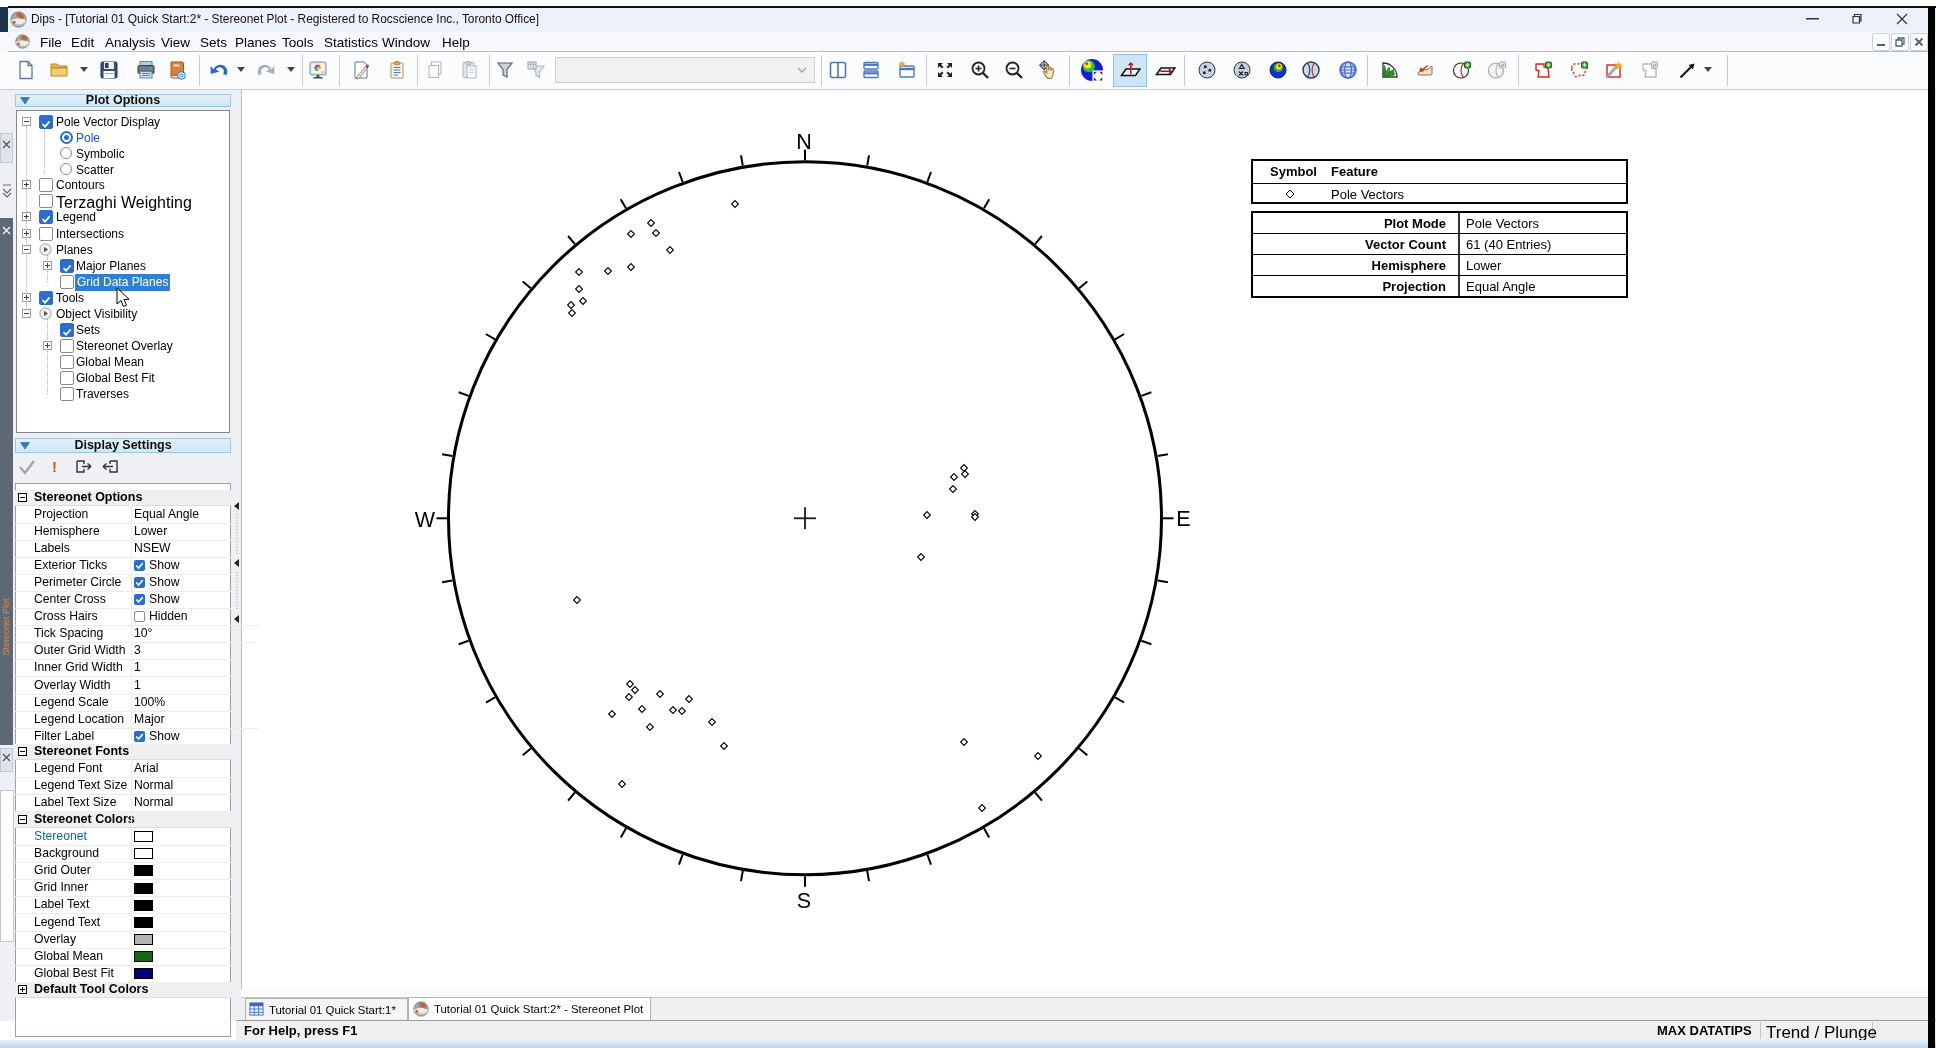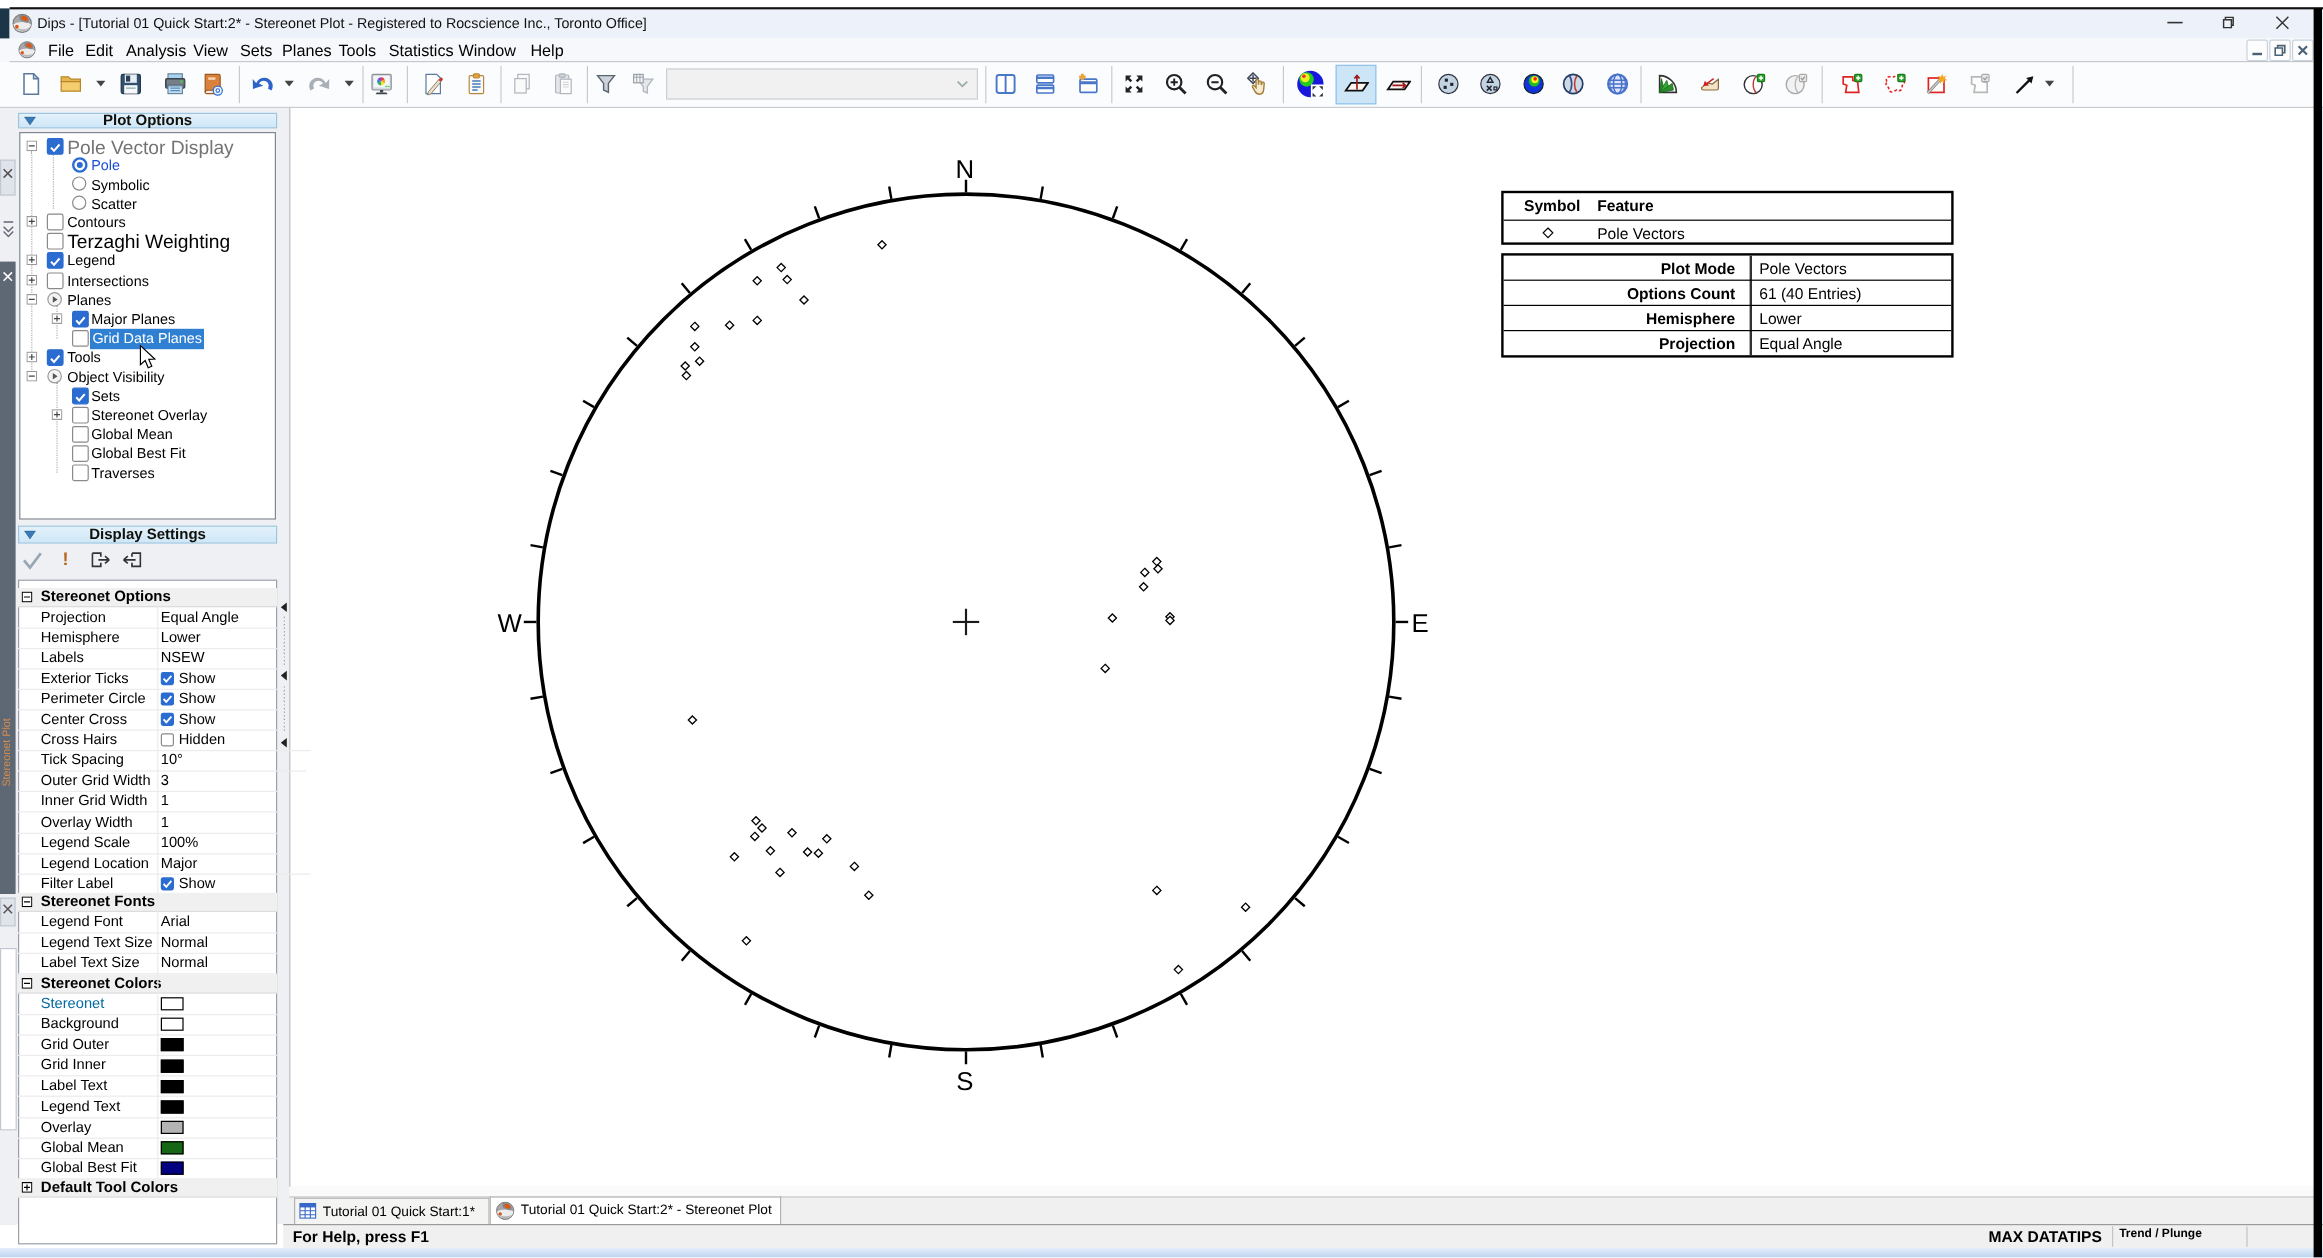--- a/index.html
+++ b/index.html
@@ -402,21 +402,21 @@
       <path d="M6 2L10 6L6 10L2 6Z" fill="#fff" stroke="#000"></path>
     </svg>
 <div class="lgr" style="left:78px;top:26px">Pole Vectors</div>
 </div>
 <div style="position:absolute;left:1251px;top:211px;width:377px;height:87px;border:2px solid #000;background:#fff;box-sizing:border-box">
 <div style="position:absolute;left:205px;top:0;height:100%;border-left:2px solid #333"></div>
 <div style="position:absolute;left:0;top:20px;width:100%;border-top:1px solid #000"></div>
 <div style="position:absolute;left:0;top:41px;width:100%;border-top:1px solid #000"></div>
 <div style="position:absolute;left:0;top:62px;width:100%;border-top:1px solid #000"></div>
 <div class="lgb" style="right:180px;top:3px">Plot Mode</div>
-<div class="lgb" style="right:180px;top:24px">Options Count</div>
+<div class="lgb" style="right:180px;top:24px">Vector Count</div>
 <div class="lgb" style="right:180px;top:45px">Hemisphere</div>
 <div class="lgb" style="right:180px;top:66px">Projection</div>
 <div class="lgr" style="left:213px;top:3px">Pole Vectors</div>
 <div class="lgr" style="left:213px;top:24px">61 (40 Entries)</div>
 <div class="lgr" style="left:213px;top:45px">Lower</div>
 <div class="lgr" style="left:213px;top:66px">Equal Angle</div>
 </div>
 
 <div style="position:absolute;left:0;top:91px;width:14px;height:930px;background:#eef0f4"></div>
 <div style="position:absolute;left:0;top:133px;width:13px;height:30px;background:#dfe3ea;border:1px solid #c2c8d2;box-sizing:border-box"></div>
@@ -448,21 +448,21 @@
 <div style="position:absolute;left:44px;top:126px;width:1px;height:48px;border-left:1px dotted #b0b0b0"></div>
 <div style="position:absolute;left:47px;top:254px;width:1px;height:28px;border-left:1px dotted #b0b0b0"></div>
 <div style="position:absolute;left:47px;top:318px;width:1px;height:76px;border-left:1px dotted #b0b0b0"></div>
 <svg style="position:absolute;left:22px;top:117px" width="9" height="9">
     <rect x="0.5" y="0.5" width="8" height="8" fill="#fff" stroke="#9a9a9a"></rect>
     <path d="M2 4.5h5" stroke="#444" stroke-width="1"></path>
   </svg>
 <div style="position:absolute;left:39px;top:115px;width:12px;height:12px;background:#2b6cd0;border:1px solid #2b6cd0;border-radius:2px"><svg width="12" height="12" viewBox="0 0 12 12">
       <path d="M2.5 6l2.5 2.7L9.6 3.4" fill="none" stroke="#fff" stroke-width="1.7"></path>
     </svg></div>
-<div style="position:absolute;left:56px;top:115px;font-size:16px;color:#737373">Pole Vector Display</div>
+<div style="position:absolute;left:56px;top:115px;font-size:12px;color:#000000">Pole Vector Display</div>
 <div style="position:absolute;left:60px;top:131px;width:13px;height:13px;border:2.5px solid #2b6cd0;border-radius:50%;background:#fff;box-sizing:border-box">
     <div style="position:absolute;left:1.5px;top:1.5px;width:5px;height:5px;border-radius:50%;background:#2b6cd0"></div>
   </div>
 <div style="position:absolute;left:76px;top:131px;font-size:12px;color:#1d4ed8">Pole</div>
 <div style="position:absolute;left:60px;top:147px;width:12px;height:12px;border:1px solid #8a8a8a;border-radius:50%;background:#fff;box-sizing:border-box"></div>
 <div style="position:absolute;left:76px;top:147px;font-size:12px;color:#000">Symbolic</div>
 <div style="position:absolute;left:60px;top:163px;width:12px;height:12px;border:1px solid #8a8a8a;border-radius:50%;background:#fff;box-sizing:border-box"></div>
 <div style="position:absolute;left:76px;top:163px;font-size:12px;color:#000">Scatter</div>
 <svg style="position:absolute;left:22px;top:180px" width="9" height="9">
     <rect x="0.5" y="0.5" width="8" height="8" fill="#fff" stroke="#9a9a9a"></rect>
@@ -729,15 +729,15 @@
 <path d="M10.2 3c2-.6 4.2.3 5 2.1.7 1.6-.4 3-2 2.5l-2.6-.9c-1.5-.6-1.8-3.1-.4-3.7Z" fill="#e05510"></path>
 <circle cx="4.8" cy="13.2" r="1.8" fill="#e05510"></circle>
 </svg>
 <span style="position:absolute;left:25px;top:5px;font-size:11.4px;white-space:nowrap">Tutorial 01 Quick Start:2* - Stereonet Plot</span>
   </div>
 <div style="position:absolute;left:236px;top:1020px;width:1700px;height:20px;background:#f0f0f0;border-top:1px solid #9a9a9a"></div>
 <div style="position:absolute;left:244px;top:1023px;font-size:13px;font-weight:bold">For Help, press F1</div>
 <div style="position:absolute;left:1760px;top:1022px;width:1px;height:17px;background:#c4c4c4"></div>
 <div style="position:absolute;left:1872px;top:1022px;width:1px;height:17px;background:#c4c4c4"></div>
 <div style="position:absolute;left:1657px;top:1023px;font-size:13px;font-weight:bold">MAX DATATIPS</div>
-<div style="position:absolute;left:1766px;top:1023px;font-size:10px;font-weight:bold">Trend / Plunge</div>
+<div style="position:absolute;left:1766px;top:1023px;font-size:17px;font-weight:normal">Trend / Plunge</div>
 <div style="position:absolute;left:0px;top:1040px;width:1936px;height:8px;background:linear-gradient(#e4eefb,#bcd4f0)"></div>
 
 <div style="position:absolute;left:1928px;top:7px;width:7px;height:1041px;background:#000"></div>
 </body></html>

